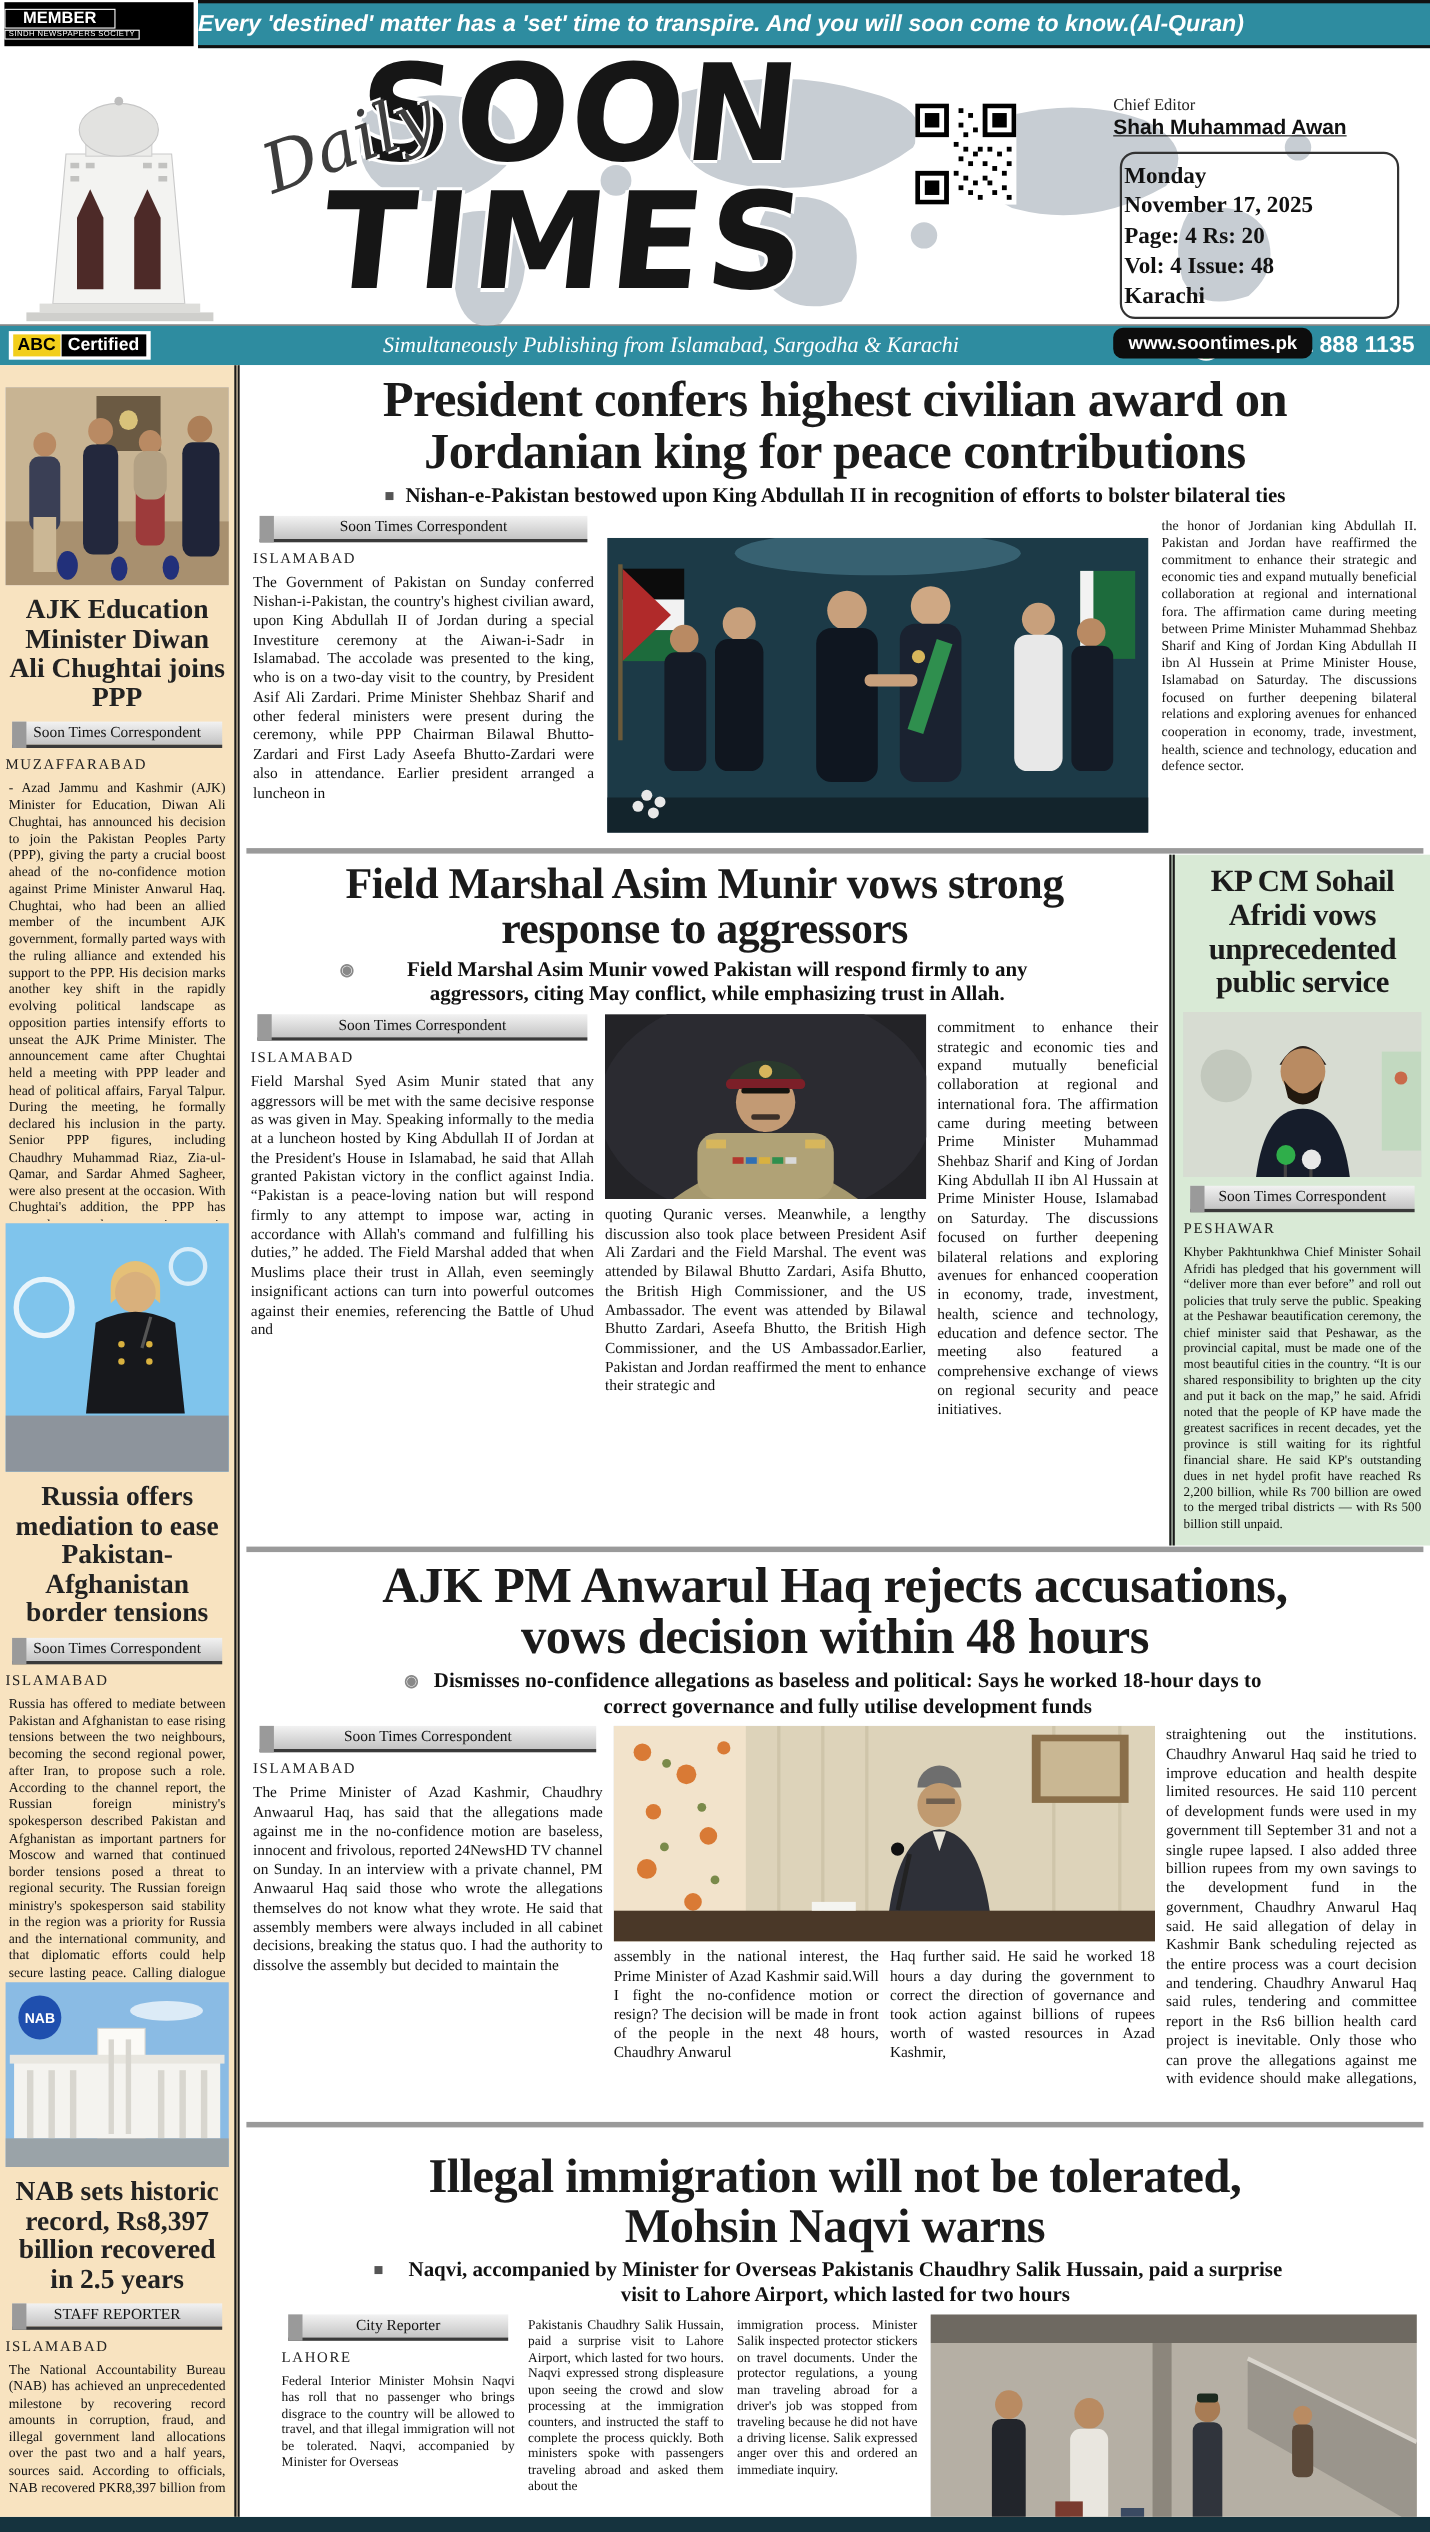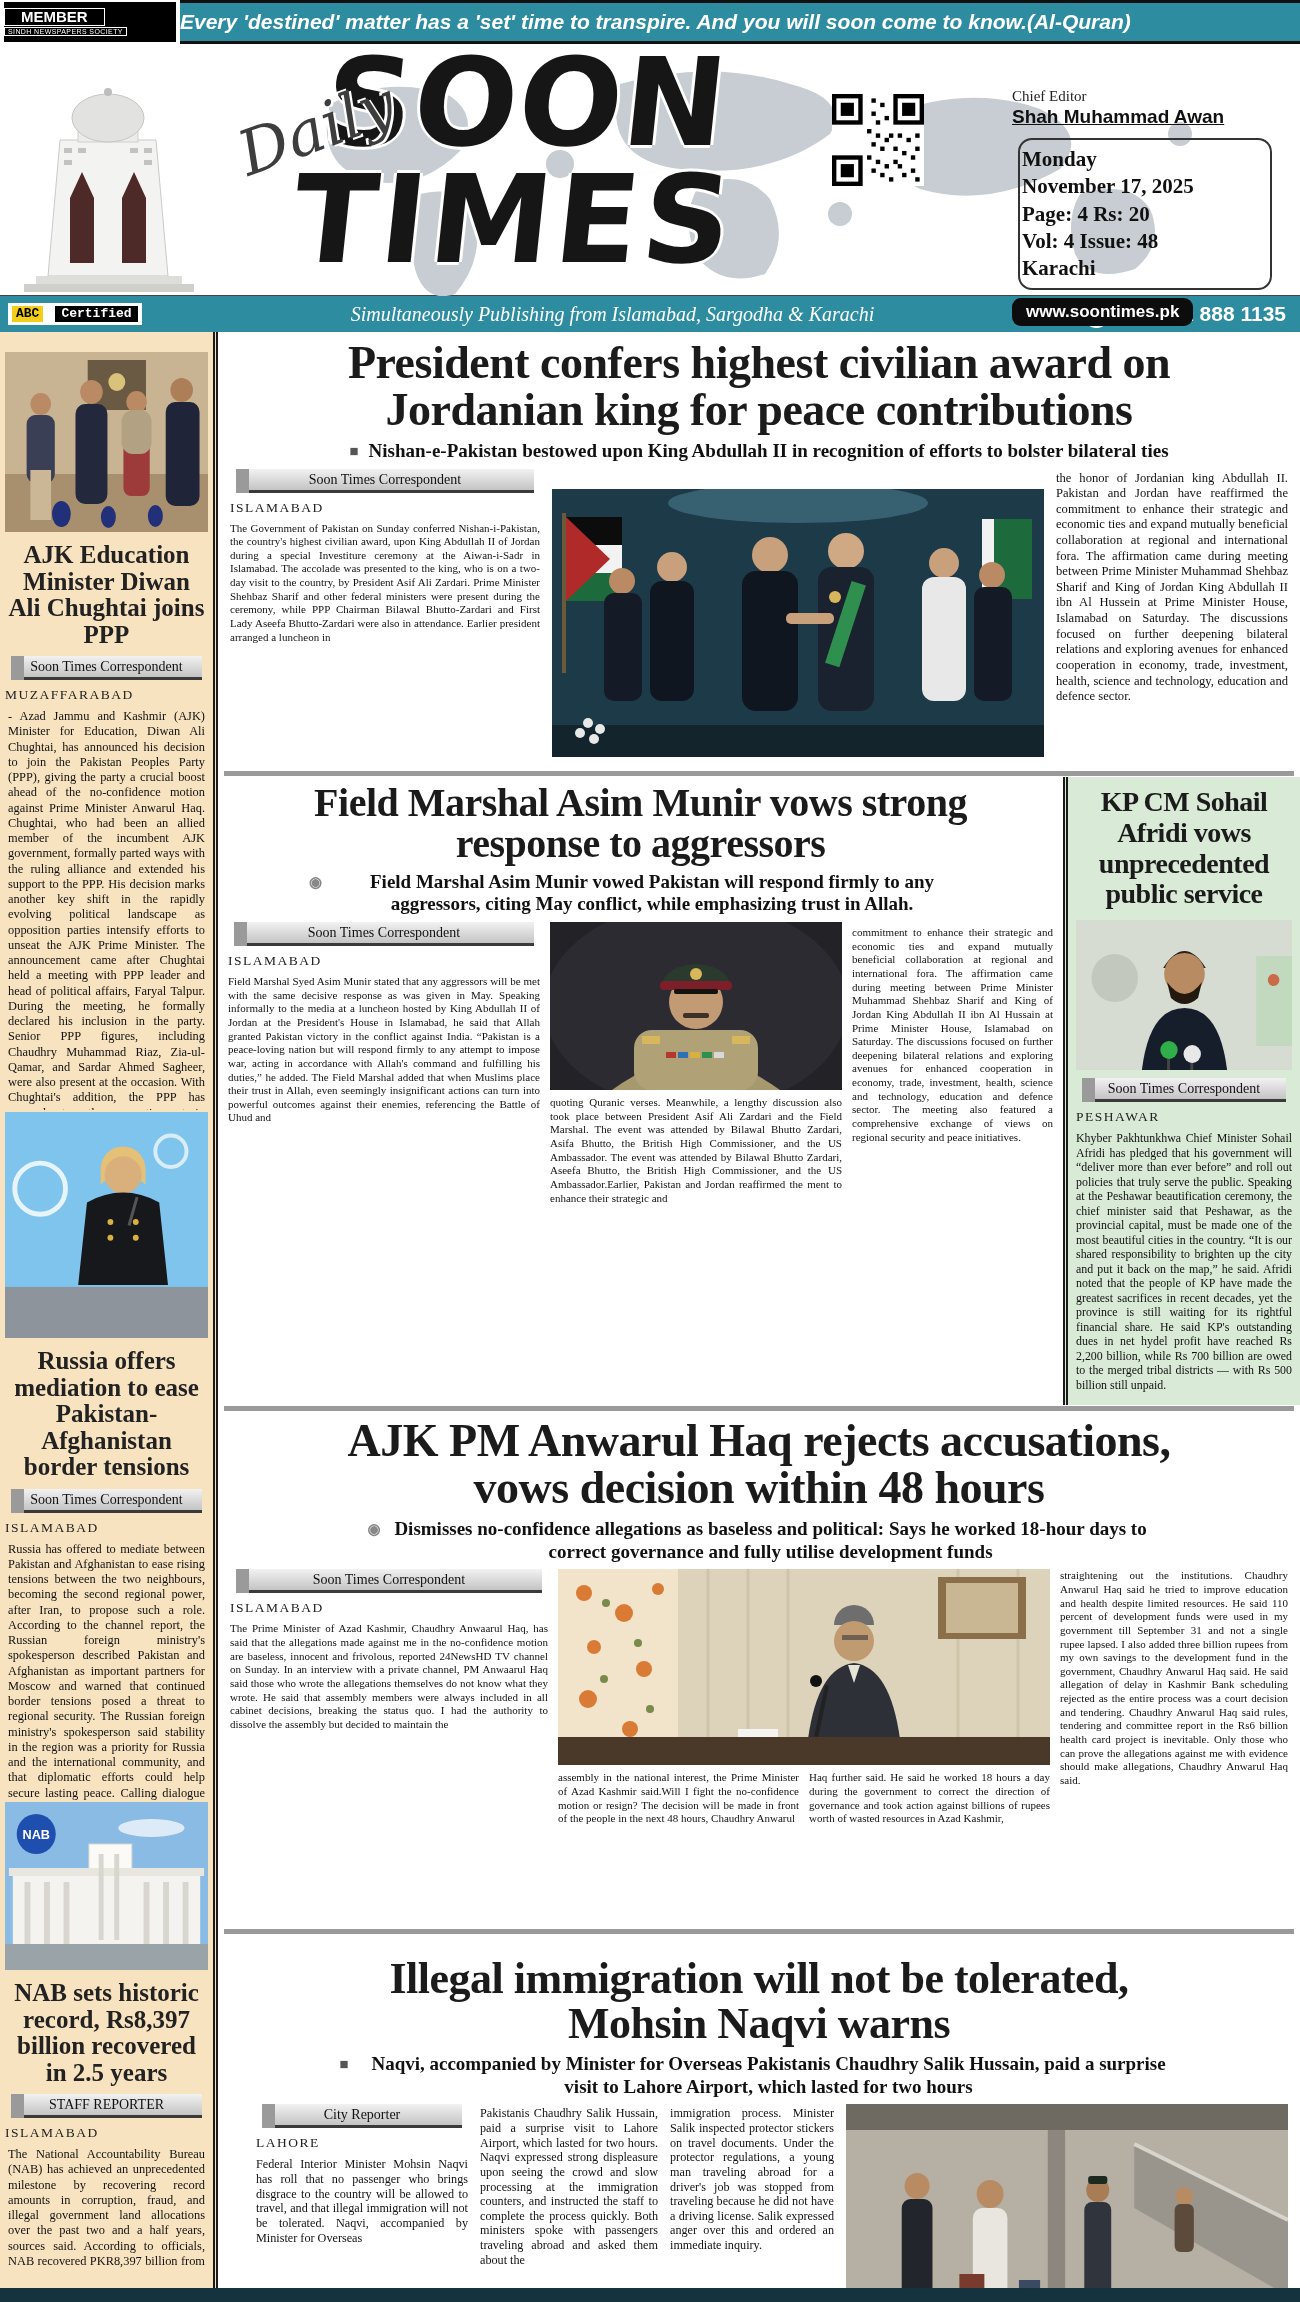--- a/index.html
+++ b/index.html
@@ -36,22 +36,22 @@
 .chief-label{font-size:15px;color:#222}
 .chief-name{font-family:"Liberation Sans",sans-serif;font-size:19px;font-weight:bold;
   text-decoration:underline;margin-top:1px}
 .datebox{border:2px solid #333;border-radius:14px;margin:10px 6px 0;padding:6px 2px;
   font-weight:bold;font-size:21px;line-height:1.3}
 .website-pill{display:inline-block;margin-top:8px;background:#0d0d0d;color:#fff;border-radius:9px;
   padding:4px 14px;font-family:"Liberation Sans",sans-serif;font-weight:bold;font-size:17px}
 
 
 .pubbar{height:36px;background:#2E8CA0;display:flex;align-items:center;color:#fff}
-.abc-chip{margin-left:8px;background:#fff;padding:3px 4px;display:flex;gap:12px;
-  font-family:Liberation Mono, monospace;font-weight:bold;font-size:13px;line-height:1.2}
+.abc-chip{margin-left:8px;background:#fff;padding:3px 4px;display:flex;gap:1px;
+  font-family:Liberation Sans, sans-serif;font-weight:bold;font-size:16px;line-height:1.2}
 .abc-a{background:#F2CE1B;color:#000;padding:0 4px}
 .abc-c{background:#000;color:#fff;padding:0 6px}
 .publine{flex:1;text-align:center;font-style:italic;font-size:20px}
 .phone-wrap{display:flex;align-items:center;gap:7px;margin-right:14px;
   font-family:"Liberation Sans",sans-serif;font-weight:bold;font-size:21px}
 .wa-icon{width:27px;height:27px;background:#25D366;border:2px solid #fff;border-radius:50%;
   display:flex;align-items:center;justify-content:center;font-size:15px;color:#fff}
 
 
 .body-grid{display:flex;height:1956px}
@@ -68,21 +68,21 @@
 .side-body{font-size:12.4px;line-height:1.23;text-align:justify;padding:0 3px;overflow:hidden}
 
 .main{flex:1;display:flex;flex-direction:column;background:#fff}
 .divider{height:5px;background:#9a9a9a;margin:1px 6px}
 
 .story-h{font-weight:600;text-align:center;line-height:1.02;color:#1b1b1b;letter-spacing:-.5px}
 .subhead{display:flex;justify-content:center;align-items:flex-start;gap:10px;
   font-weight:bold;text-align:center;margin:6px 30px}
 .subhead .bullet{font-size:15px;color:#555;line-height:1.5}
 .subhead .sub-text{font-size:19px;line-height:1.2;max-width:900px}
-.body-text{font-size:11px;line-height:1.24;text-align:justify;overflow:hidden}
+.body-text{font-size:14px;line-height:1.24;text-align:justify;overflow:hidden}
 
 
 .story1{height:438px;padding:8px 12px 0}
 .story1 .story-h{font-size:46px;margin:0 40px}
 .s1-cols{display:flex;gap:12px;height:312px;margin-top:4px}
 .s1-c1{width:310px}
 .s1-photo{width:492px;height:268px;margin-top:20px}
 .s1-c3{flex:1;font-size:12.6px;padding-top:2px}
 
 

